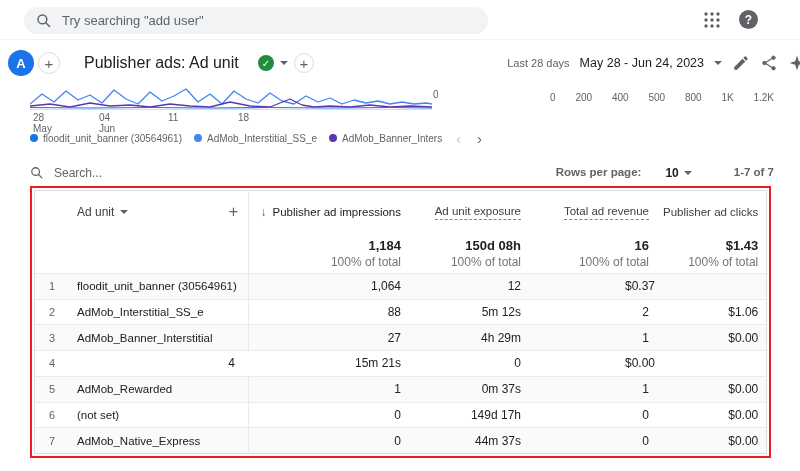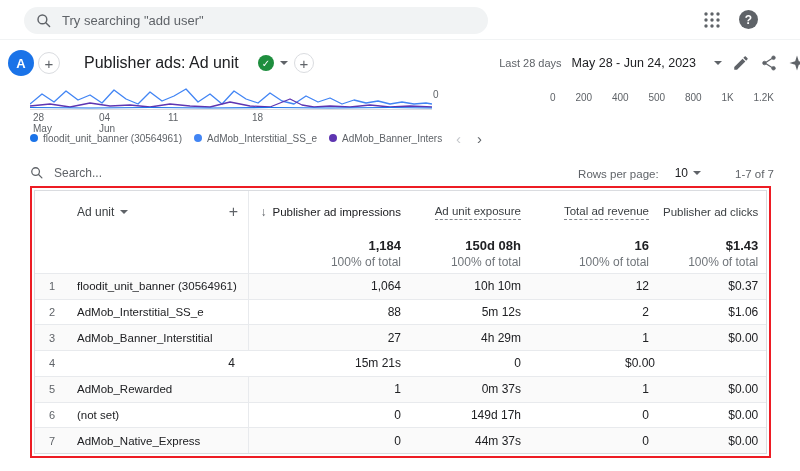--- a/index.html
+++ b/index.html
@@ -20,45 +20,45 @@
   .avatar{position:absolute;left:8px;top:10px;width:26px;height:26px;border-radius:50%;background:#1a73e8;color:#fff;font-size:13px;font-weight:bold;display:flex;align-items:center;justify-content:center;}
   .plus-circle{width:22px;height:22px;border:1px solid #dadce0;border-radius:50%;color:#5f6368;font-size:15px;line-height:1;display:flex;align-items:center;justify-content:center;background:#fff;}
   .pc1{position:absolute;left:38px;top:12px;}
   .pc2{position:absolute;left:294px;top:13px;width:20px;height:20px;}
   .title{position:absolute;left:84px;top:0;height:46px;display:flex;align-items:center;font-size:16px;font-weight:400;color:#202124;}
   .check-badge{position:absolute;left:258px;top:0;height:46px;display:flex;align-items:center;gap:6px;}
   .check-circle{width:16px;height:16px;border-radius:50%;background:#1e8e3e;color:#fff;font-size:10px;display:flex;align-items:center;justify-content:center;}
   .caret{width:0;height:0;border-left:4px solid transparent;border-right:4px solid transparent;border-top:4px solid #5f6368;display:inline-block;}
   .hdr-right{position:absolute;right:-6px;top:0;height:46px;display:flex;align-items:center;gap:10px;}
   .date-label{font-size:11px;color:#5f6368;}
-  .date-btn{display:flex;align-items:center;gap:18px;border:0;background:none;font:12.5px "Liberation Sans","DejaVu Sans",sans-serif;color:#202124;cursor:pointer;}
+  .date-btn{display:flex;align-items:center;gap:10px;border:0;background:none;font:12.5px "Liberation Sans","DejaVu Sans",sans-serif;color:#202124;cursor:pointer;}
   .hicon{width:18px;height:18px;flex:0 0 auto;}
 
   
   .chart-band{position:absolute;top:86px;left:0;width:100%;height:48px;}
   .linechart{position:absolute;left:30px;top:0;width:402px;height:24px;}
   .xt{position:absolute;top:26px;font-size:10px;color:#5f6368;line-height:11px;}
-  .xt1{left:33px;} .xt2{left:99px;} .xt3{left:168px;} .xt4{left:252px;}
+  .xt1{left:33px;} .xt2{left:99px;} .xt3{left:168px;} .xt4{left:238px;}
   .zero{position:absolute;left:433px;top:3px;font-size:10px;color:#5f6368;}
   .haxis{position:absolute;left:550px;top:6px;width:224px;display:flex;justify-content:space-between;font-size:10px;color:#5f6368;}
 
   
   .legend{position:absolute;top:129px;left:30px;height:18px;display:flex;align-items:center;gap:12px;}
   .lg-item{display:flex;align-items:center;gap:5px;}
   .dot{width:8px;height:8px;border-radius:50%;background:#1a73e8;flex:0 0 auto;}
   .lg-label{font-size:10px;color:#5f6368;white-space:nowrap;}
   .trunc .lg-label{max-width:100px;overflow:hidden;}
   .lg-chev{font-size:15px;color:#5f6368;line-height:1;padding:0 2px;cursor:pointer;}
   .lg-chev.dis{color:#c4c7cb;}
 
   
   .controls{position:absolute;top:160px;left:30px;right:26px;height:26px;display:flex;align-items:center;gap:10px;}
   .tbl-search{border:0;outline:0;background:none;font:12px "Liberation Sans","DejaVu Sans",sans-serif;color:#000000;width:220px;}
   .tbl-search::placeholder{color:#5f6368;opacity:1;}
-  .ctl-right{margin-left:auto;display:flex;align-items:flex-end;gap:16px;}
+  .ctl-right{margin-left:auto;display:flex;align-items:flex-start;gap:24px;font-weight:bold;}
   .rpp-label{font-size:11.5px;color:#5f6368;}
   .rpp-select{display:flex;align-items:center;gap:5px;font-size:12px;color:#202124;margin-right:18px;cursor:pointer;}
   .pag{font-size:11.5px;color:#5f6368;}
 
   
   .red-frame{position:absolute;top:186px;left:30px;width:741px;height:272px;border:2px solid #ed1c24;padding:2px;}
   .gatable{width:100%;height:100%;border:1px solid #dadce0;display:grid;grid-template-rows:42px 40px repeat(7,1fr);background:#fff;}
   .trow{display:grid;grid-template-columns:34px 180px 166px 120px 128px 1fr;align-items:stretch;}
   .c{display:flex;align-items:center;}
   .cnum{justify-content:center;font-size:11px;color:#5f6368;}
@@ -257,21 +257,20 @@
         <div class="c cnumr tot">
           <div class="tv">$1.43</div>
           <div class="tp">100% of total</div>
         </div>
       </div>
 
       <div class="trow drow">
         <div class="c cnum">1</div>
         <div class="c cname">floodit_unit_banner (30564961)</div>
         <div class="c cnumr">1,064</div>
-        <div class="c cnumr">10h 10m</div>
         <div class="c cnumr">12</div>
         <div class="c cnumr">$0.37</div>
       </div>
 
       <div class="trow drow">
         <div class="c cnum">2</div>
         <div class="c cname">AdMob_Interstitial_SS_e</div>
         <div class="c cnumr">88</div>
         <div class="c cnumr">5m 12s</div>
         <div class="c cnumr">2</div>

